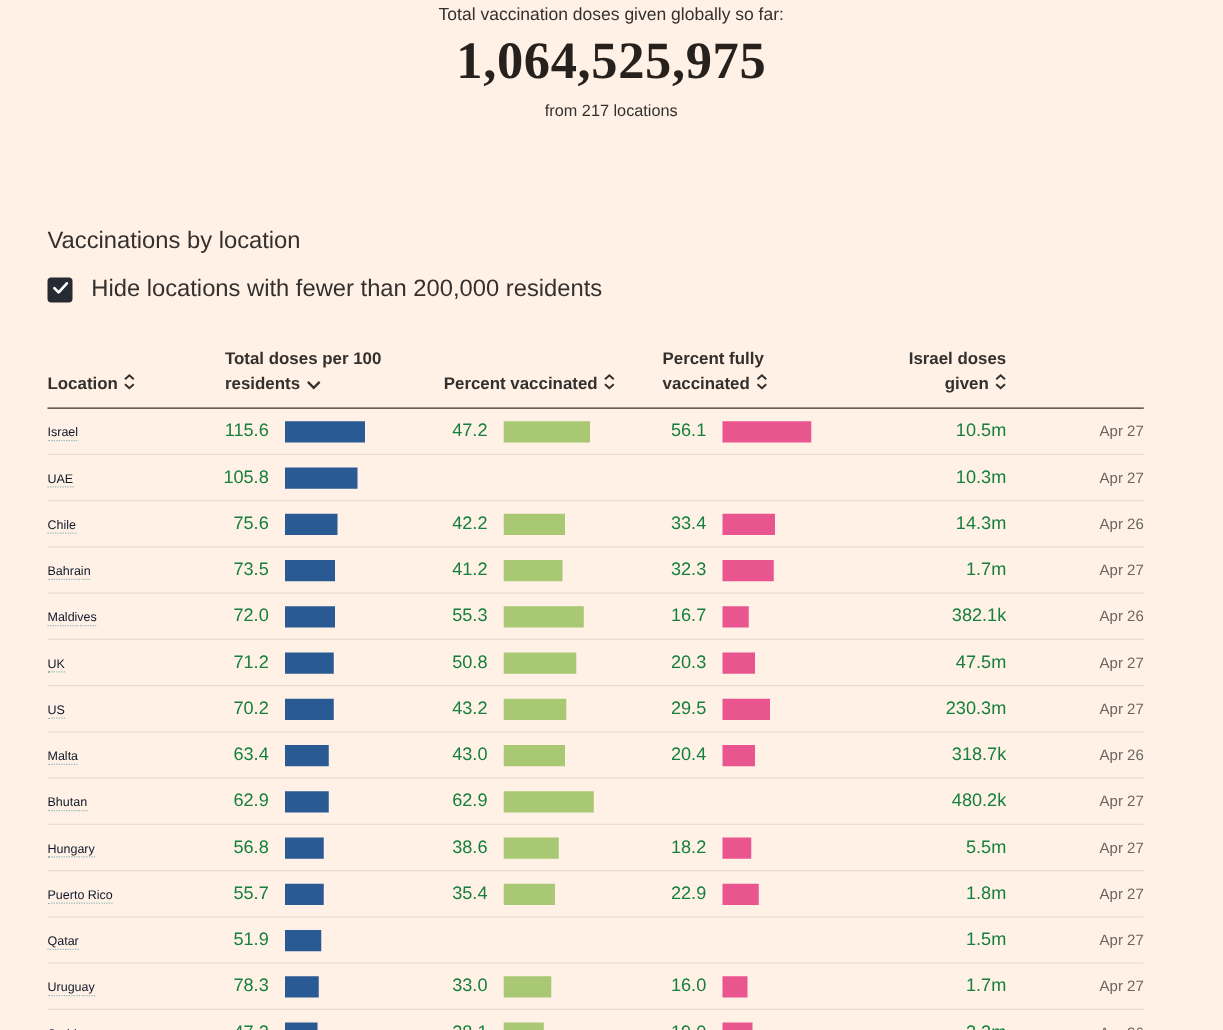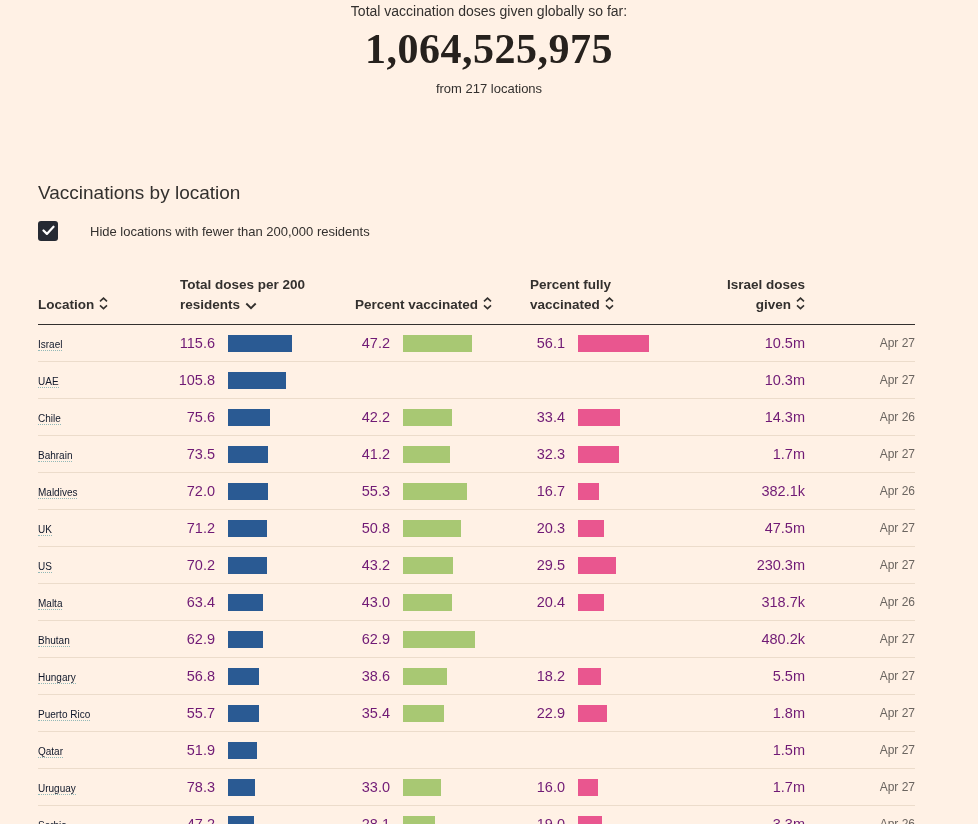--- a/index.html
+++ b/index.html
@@ -35,21 +35,21 @@
     margin:17px 0 0 38px;
   }
   .checkbox {
     width:20px; height:20px;
     background:#262a33;
     border-radius:3px;
     display:flex; align-items:center; justify-content:center;
     cursor:pointer;
     flex:0 0 auto;
   }
-  .filter-label { font-size:13px; margin-left:32px; color:#33302e; }
+  .filter-label { font-size:19px; margin-left:15px; color:#33302e; }
 
   
   .vax-table { width:877px; margin:34px 0 0 38px; }
   .grid-cols {
     display:grid;
     grid-template-columns:130px 47px 130px 45px 130px 45px 135px 105px 1fr;
   }
   .thead {
     align-items:end;
     padding-bottom:9px;
@@ -66,21 +66,21 @@
   .th-total   { grid-column:8; text-align:right; }
   .th-update  { grid-column:9; text-align:right; }
   .th-update .wrapbox { display:inline-block; max-width:72px; text-align:right; }
   .th-total  .wrapbox { display:inline-block; max-width:88px; text-align:right; }
 
   .trow {
     align-items:center;
     height:37px;
     border-bottom:1px solid #ecdccb;
   }
-  .td-num { font-size:14.5px; color:#701a75; text-align:right; white-space:nowrap; }
+  .td-num { font-size:14.5px; color:#15803d; text-align:right; white-space:nowrap; }
   .td-bar { padding-left:13px; }
   .bar { height:17px; }
   .bar-doses { background:var(--bar-doses,#2a5a93); }
   .bar-vacc  { background:var(--bar-vacc,#a8c873); }
   .bar-fully { background:var(--bar-fully,#e9568f); }
   .td-loc a, .loc-link {
     font-size:10px;
     color:#0f172a;
     text-decoration:none;
     border-bottom:1px dotted rgba(13,118,128,.45);
@@ -109,21 +109,21 @@
   </span>
   <label class="filter-label">Hide locations with fewer than 200,000 residents</label>
 </div>
 
 <div class="vax-table">
   <div class="grid-cols thead">
     <div class="th" style="grid-column:1;"><span>Location</span><span class="sort-icon"><svg width="9" height="13" viewBox="0 0 9 13">
             <path d="M1 4.4L4.5 1.2 8 4.4" fill="none" stroke="#33302e" stroke-width="1.6"></path>
             <path d="M1 8.4L4.5 11.6 8 8.4" fill="none" stroke="#33302e" stroke-width="1.6"></path>
           </svg></span></div>
-    <div class="th th-doses"><span>Total doses per 200 residents</span><span class="sort-icon"><svg width="12" height="8" viewBox="0 0 12 8">
+    <div class="th th-doses"><span>Total doses per 100 residents</span><span class="sort-icon"><svg width="12" height="8" viewBox="0 0 12 8">
             <path d="M1.3 1.5L6 6.2l4.7-4.7" fill="none" stroke="#33302e" stroke-width="1.9"></path>
           </svg></span></div>
     <div class="th th-vacc"><span>Percent vaccinated</span><span class="sort-icon"><svg width="9" height="13" viewBox="0 0 9 13">
             <path d="M1 4.4L4.5 1.2 8 4.4" fill="none" stroke="#33302e" stroke-width="1.6"></path>
             <path d="M1 8.4L4.5 11.6 8 8.4" fill="none" stroke="#33302e" stroke-width="1.6"></path>
           </svg></span></div>
     <div class="th th-fully"><span>Percent fully vaccinated</span><span class="sort-icon"><svg width="9" height="13" viewBox="0 0 9 13">
             <path d="M1 4.4L4.5 1.2 8 4.4" fill="none" stroke="#33302e" stroke-width="1.6"></path>
             <path d="M1 8.4L4.5 11.6 8 8.4" fill="none" stroke="#33302e" stroke-width="1.6"></path>
           </svg></span></div>

